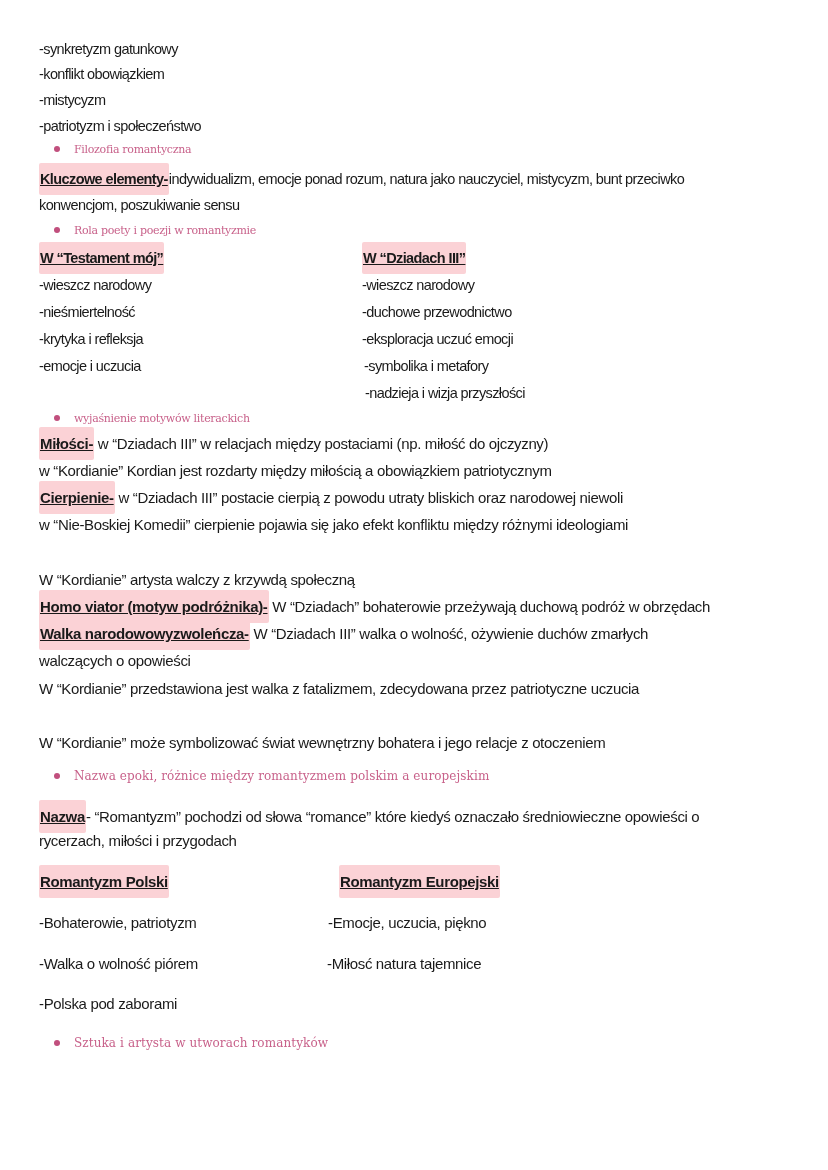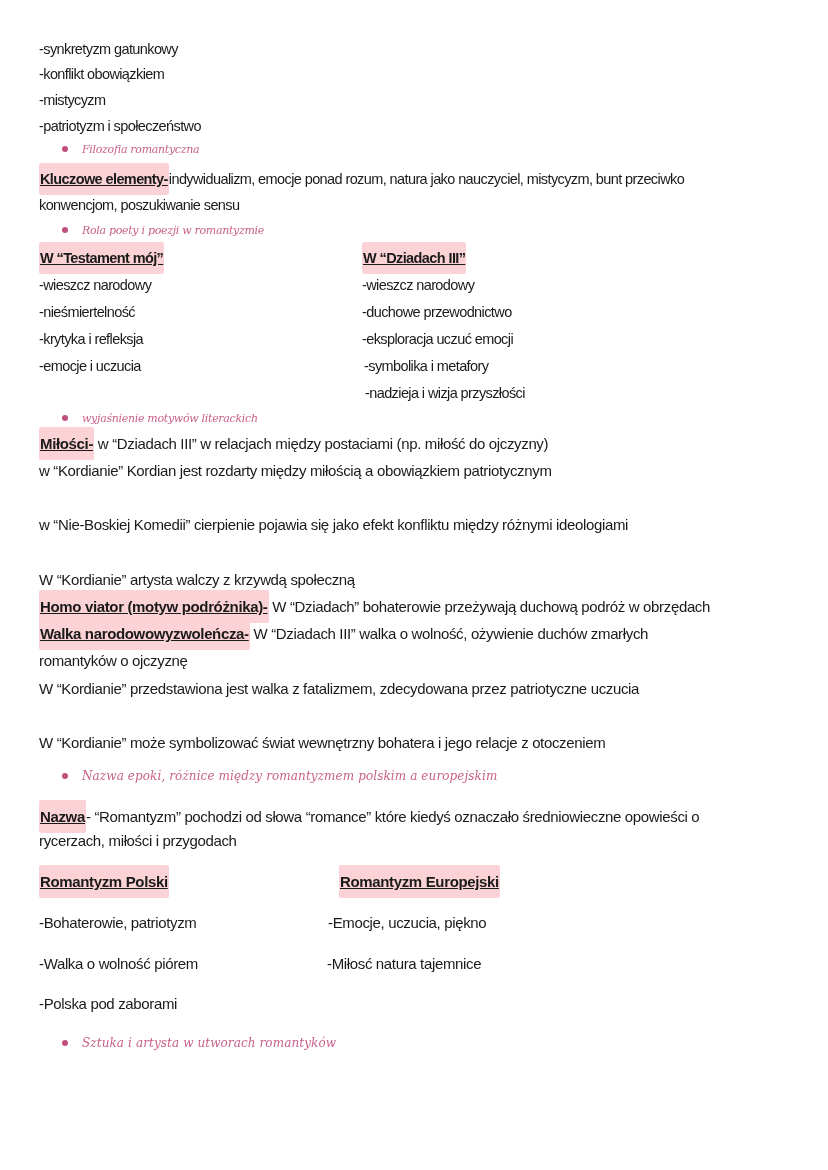--- a/index.html
+++ b/index.html
@@ -1,20 +1,20 @@
 <!DOCTYPE html>
 <html><head>
   <meta charset="utf-8">
   <style>
     html, body { margin: 0; padding: 0; background: #ffffff; }
     body { width: 828px; height: 1170px; position: relative; overflow: hidden; color: #1a1a1a; }
     .page { position: absolute; left: 0; top: 0; width: 772px; height: 1170px; }
     .ln { position: absolute; left: 39px; white-space: nowrap; font-family: "Liberation Sans", sans-serif; font-size: 15px; line-height: 20px; letter-spacing: -0.35px; }
     .thin { font-size: 14.5px; letter-spacing: -0.6px; }
-    .sub { position: absolute; left: 62px; white-space: nowrap; font-family: "DejaVu Serif", serif; font-style: italic; font-size: 11px; color: #c8618a; line-height: 16px; letter-spacing: -0.3px; }
+    .sub { position: absolute; left: 54px; white-space: nowrap; font-family: "DejaVu Serif", serif; font-size: 11px; color: #c8618a; line-height: 16px; letter-spacing: -0.3px; }
     .sub.wide { font-size: 12px; letter-spacing: 0.1px; }
     .sub .dot { display: inline-block; width: 6px; height: 6px; border-radius: 50%; background: #c14f7d; margin-right: 14px; vertical-align: middle; position: relative; top: -1px; }
     .kw { font-weight: bold; text-decoration: underline; background: #fbd2d6; border-radius: 2px; padding: 8px 1px; }
     .col2 { left: 362px; }
   </style>
 </head>
 <body>
 
 <div class="page">
 
@@ -37,25 +37,26 @@
   <div class="ln thin col2" style="top:275px">-wieszcz narodowy</div>
   <div class="ln thin col2" style="top:302px">-duchowe przewodnictwo</div>
   <div class="ln thin col2" style="top:329px">-eksploracja uczuć emocji</div>
   <div class="ln thin col2" style="top:356px;left:364px">-symbolika i metafory</div>
   <div class="ln thin col2" style="top:383px;left:365px">-nadzieja i wizja przyszłości</div>
 
   <div class="sub" style="top:411px"><span class="dot"></span><span>wyjaśnienie motywów literackich</span></div>
 
   <div class="ln" style="top:434px"><span class="kw">Miłości-</span><span> w “Dziadach III” w relacjach między postaciami (np. miłość do ojczyzny)</span></div>
   <div class="ln" style="top:461px"><span>w “Kordianie” Kordian jest rozdarty między miłością a obowiązkiem patriotycznym</span></div>
+  <div class="ln" style="top:488px"><span class="kw">Cierpienie-</span><span> w “Dziadach III” postacie cierpią z powodu utraty bliskich oraz narodowej niewoli</span></div>
   <div class="ln" style="top:515px"><span>w “Nie-Boskiej Komedii”  cierpienie pojawia się jako efekt konfliktu między różnymi ideologiami</span></div>
   <div class="ln" style="top:570px"><span>W “Kordianie” artysta walczy z krzywdą społeczną</span></div>
   <div class="ln" style="top:597px"><span class="kw">Homo viator (motyw podróżnika)-</span><span> W “Dziadach” bohaterowie przeżywają duchową podróż w  obrzędach</span></div>
   <div class="ln" style="top:624px"><span class="kw">Walka narodowowyzwoleńcza-</span><span>  W “Dziadach III” walka o wolność, ożywienie duchów zmarłych</span></div>
-  <div class="ln" style="top:651px"><span>romantyków o ojczyznę</span></div>
+  <div class="ln" style="top:651px"><span>walczących o opowieści</span></div>
   <div class="ln" style="top:679px"><span>W “Kordianie” przedstawiona jest walka z fatalizmem,  zdecydowana przez patriotyczne uczucia</span></div>
   <div class="ln" style="top:733px"><span>W “Kordianie” może symbolizować świat wewnętrzny bohatera i jego relacje z otoczeniem</span></div>
 
   <div class="sub wide" style="top:768px"><span class="dot"></span><span>Nazwa epoki, różnice między romantyzmem polskim a europejskim</span></div>
   <div class="ln" style="top:807px"><span class="kw">Nazwa</span><span>- “Romantyzm” pochodzi od słowa “romance” które kiedyś oznaczało średniowieczne opowieści o</span></div>
   <div class="ln" style="top:831px">rycerzach, miłości i przygodach</div>
 
   <div class="ln" style="top:872px"><span class="kw">Romantyzm Polski</span></div>
   <div class="ln" style="top:872px;left:339px"><span class="kw">Romantyzm Europejski</span></div>
 

